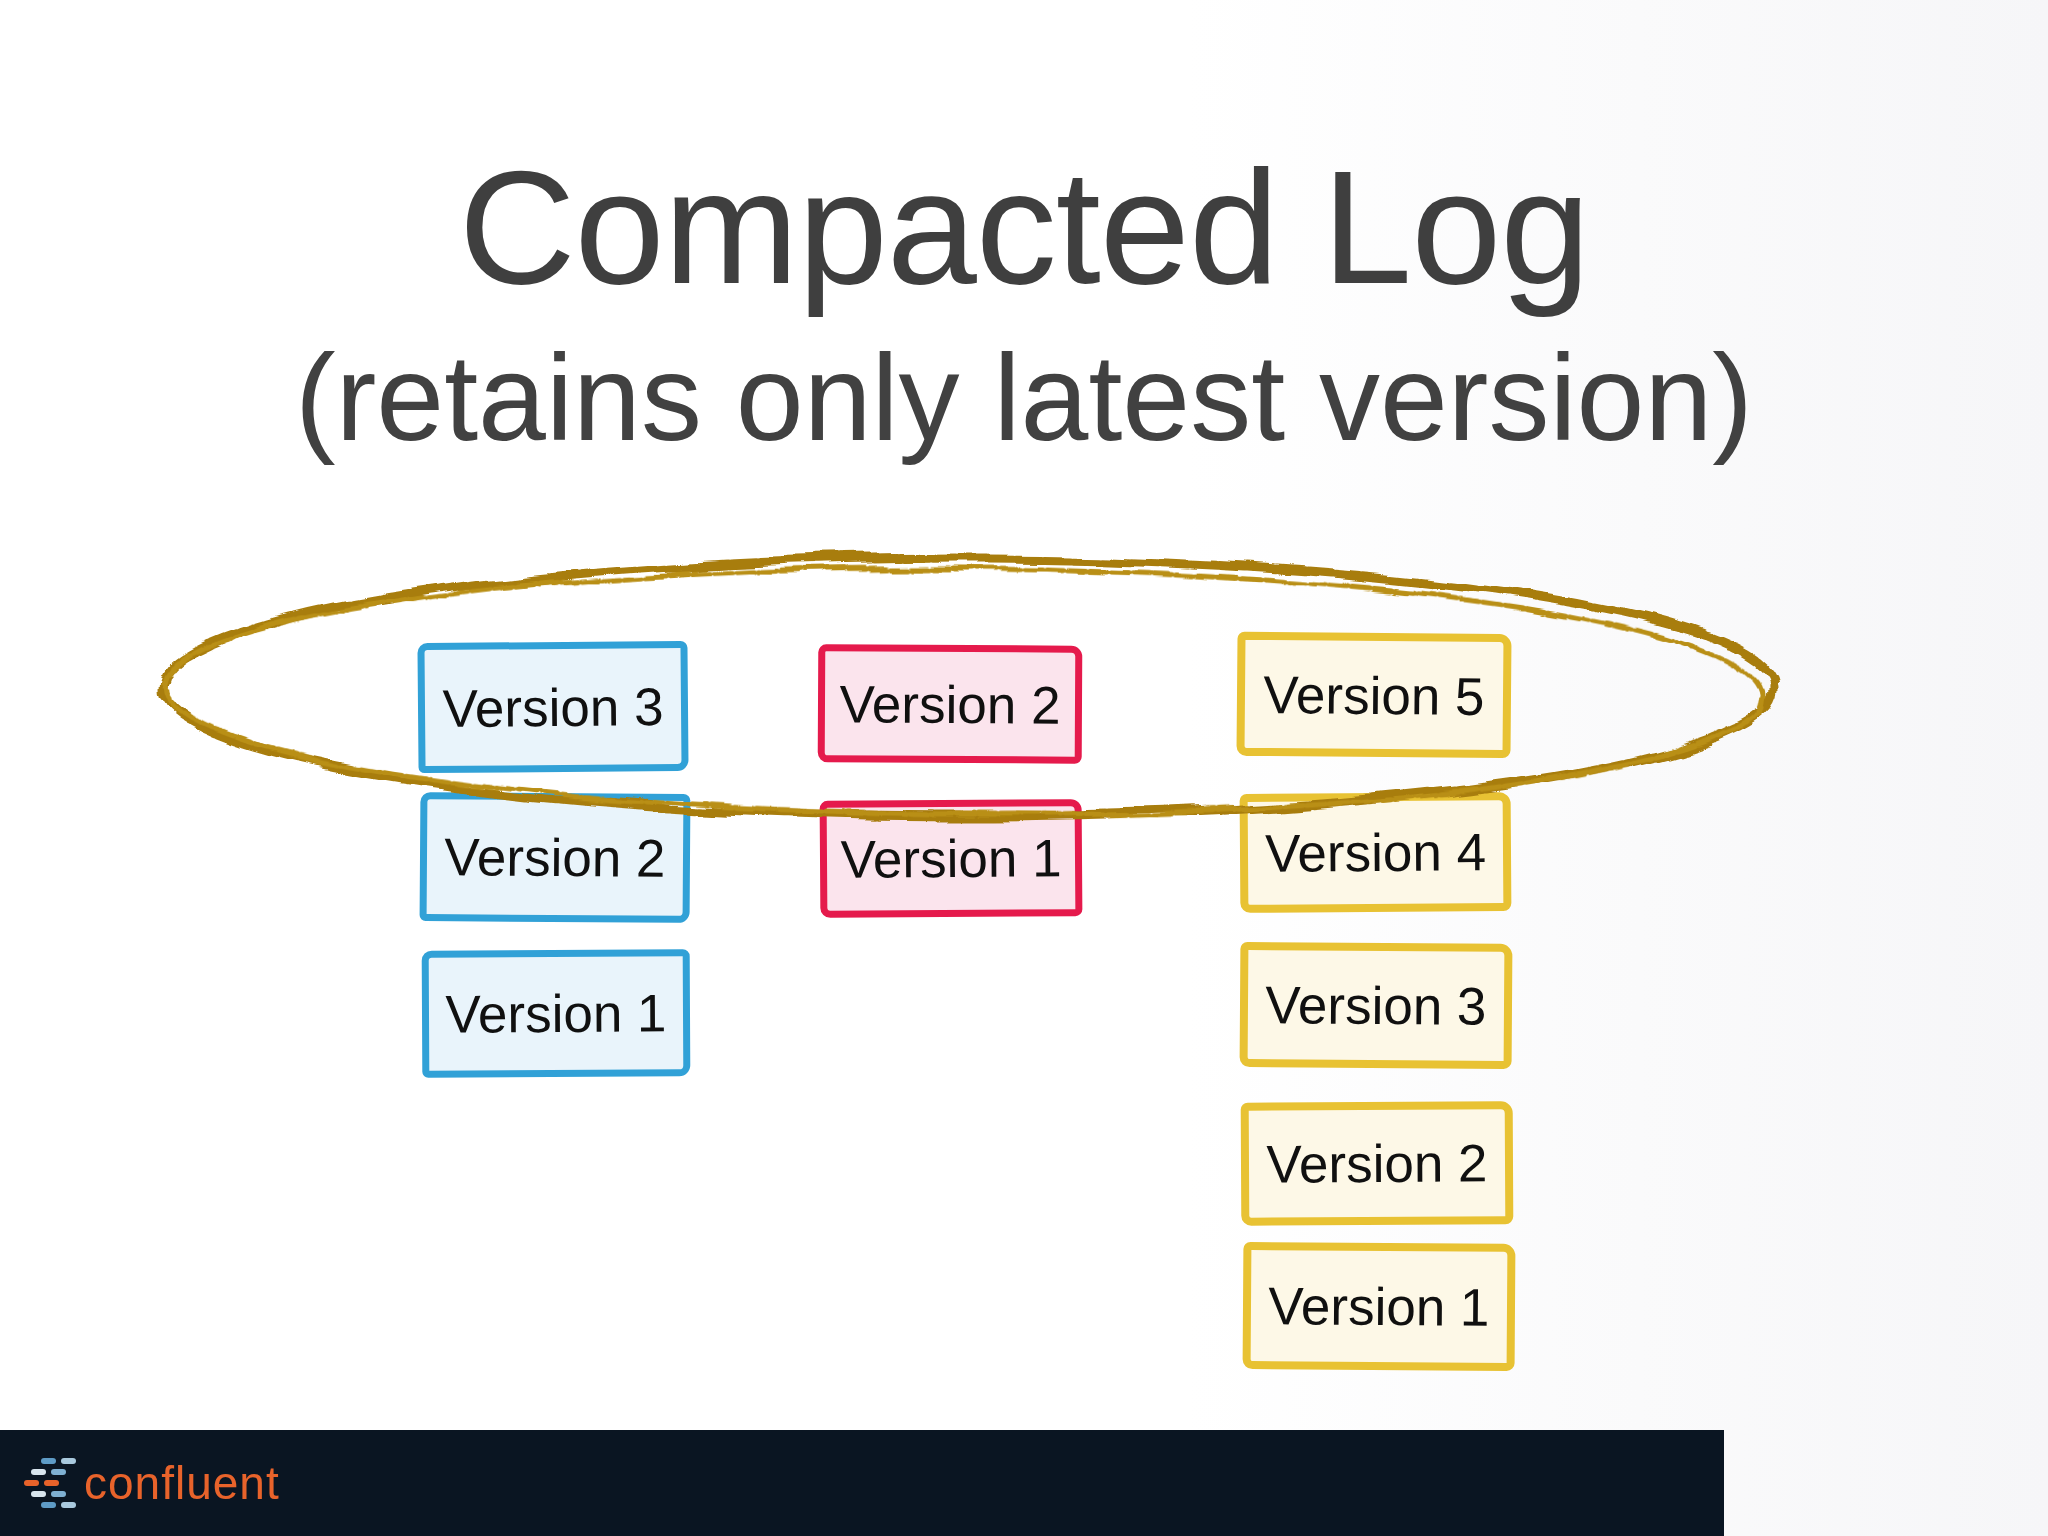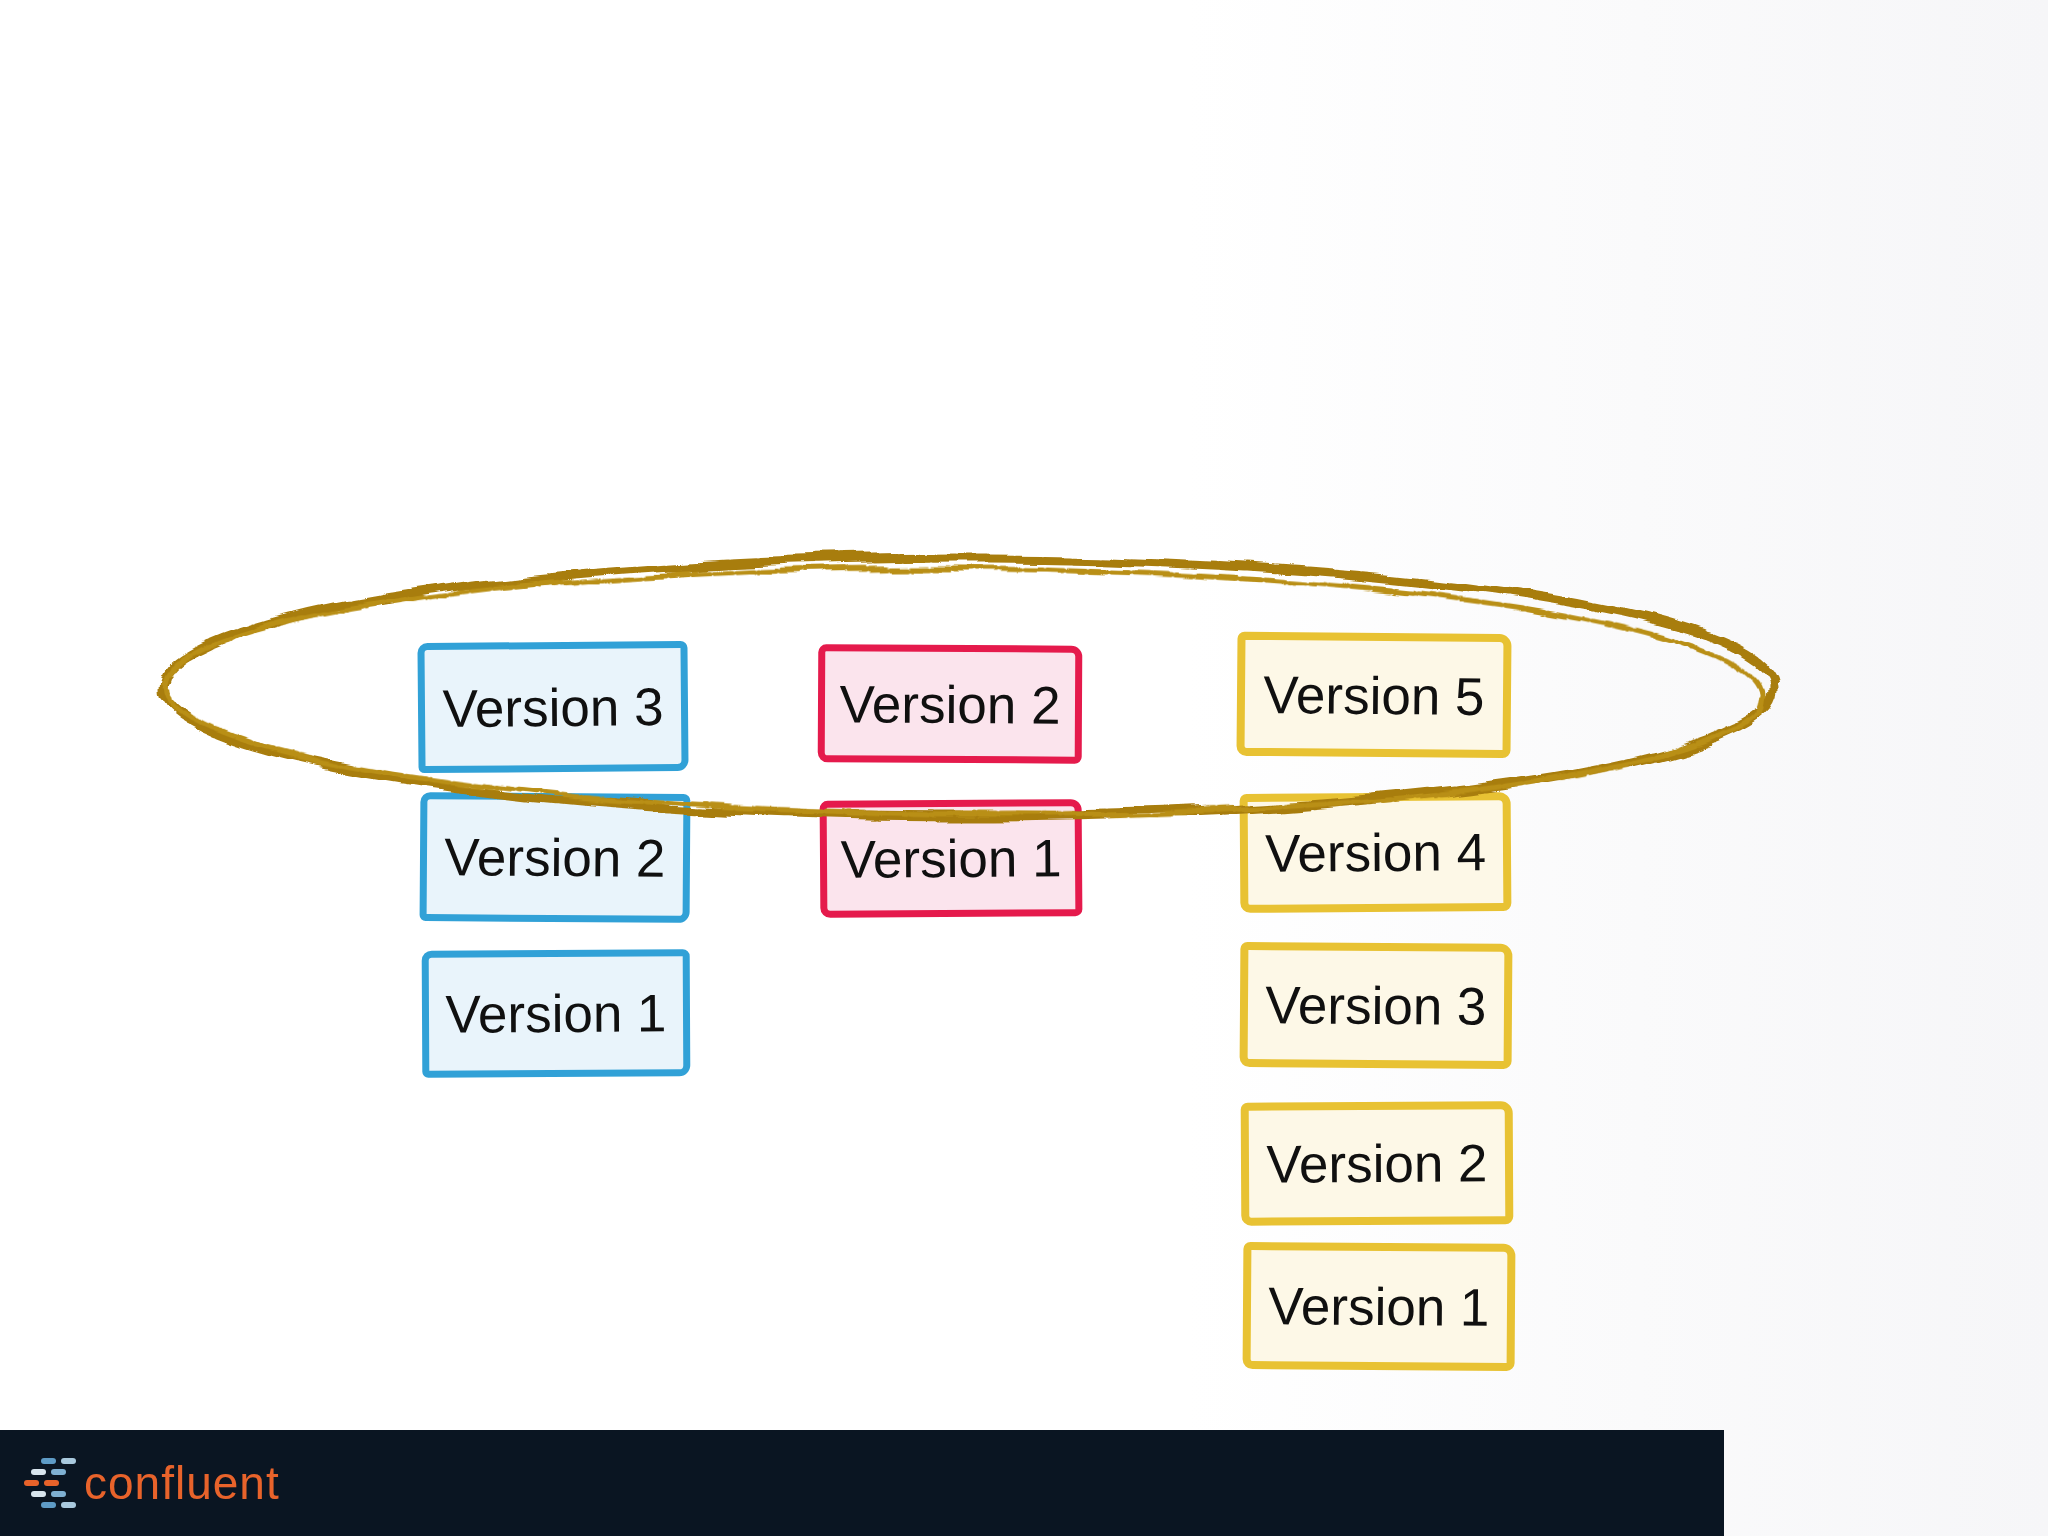--- a/index.html
+++ b/index.html
@@ -40,20 +40,22 @@
   .wordmark{
     font-size:46px;color:#e8632b;font-weight:500;letter-spacing:1px;
     margin-left:8px;line-height:1;
   }
 </style>
 </head>
 <body>
 
 <div class="stage">
 
+  <div class="title">Compacted Log</div>
+  <div class="subtitle">(retains only latest version)</div>
 
   <div class="vbox blue" style="left:418px;top:642px;width:270px;height:130px;transform:rotate(-0.5deg);">
     <span>Version 3</span>
   </div>
   <div class="vbox blue" style="left:420px;top:793px;width:270px;height:129px;transform:rotate(0.4deg);">
     <span>Version 2</span>
   </div>
   <div class="vbox blue" style="left:422px;top:950px;width:268px;height:127px;transform:rotate(-0.3deg);">
     <span>Version 1</span>
   </div>

